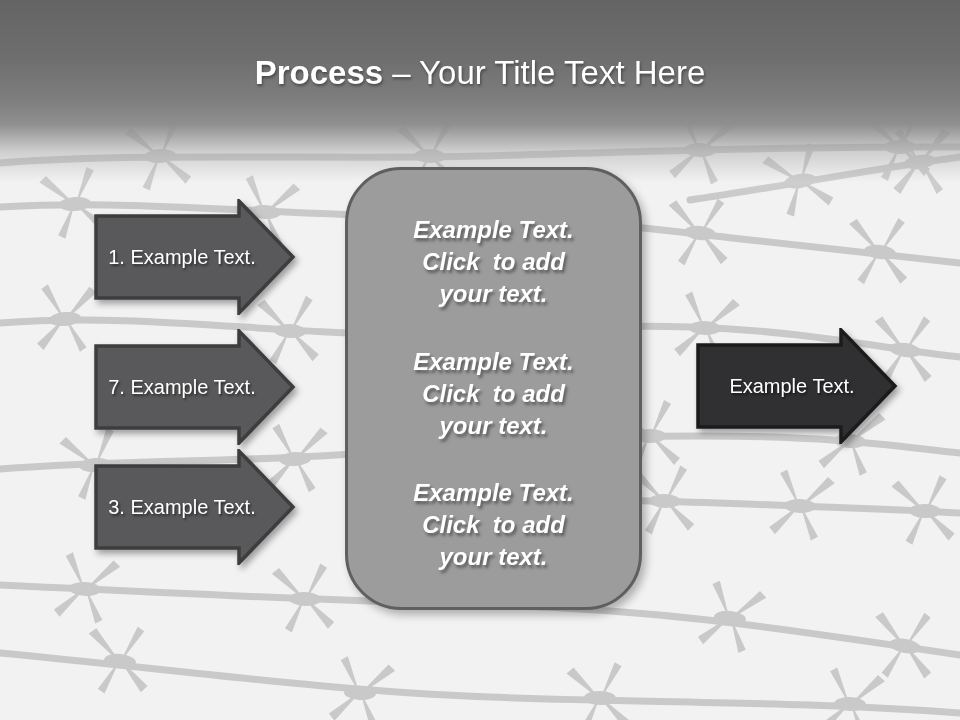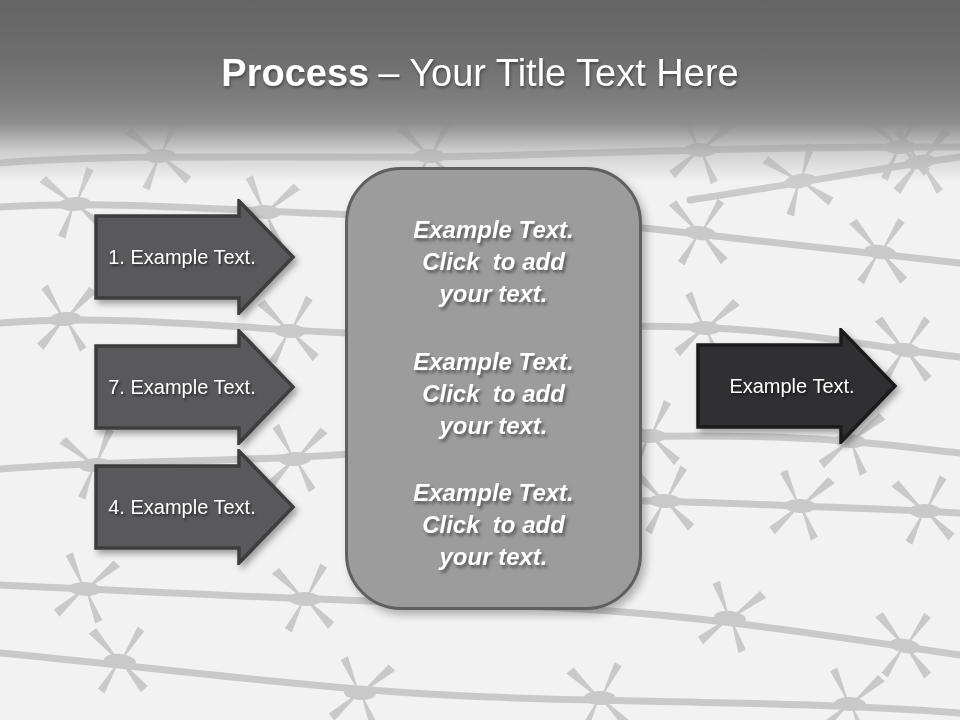--- a/index.html
+++ b/index.html
@@ -16,21 +16,21 @@
   .header-band{
     position:absolute;left:0;top:0;width:960px;height:200px;
     background:linear-gradient(to bottom,
       var(--header-top,#646464) 0px,#6e6e6e 58px,#7e7e7e 100px,
       var(--header-mid,#8f8f8f) 124px,rgba(165,165,165,.45) 152px,
       rgba(238,238,238,.12) 182px,rgba(242,242,242,0) 200px);
   }
   .title{
     position:absolute;left:0;top:52px;width:960px;margin:0;
     text-align:center;color:var(--text,#fff);
-    font-size:38px;font-weight:400;line-height:42px;
+    font-size:33px;font-weight:400;line-height:42px;
     text-shadow:1px 2px 3px rgba(0,0,0,.4);
   }
   .title .t-bold{font-weight:700;}
   .title .t-rest{margin-left:9px;font-weight:400;}
   
   .arrow{position:absolute;width:202px;height:116px;}
   .arrow svg{position:absolute;left:0;top:0;width:202px;height:116px;
     filter:drop-shadow(3px 4px 3px rgba(0,0,0,.35));}
   .arrow .shape-step{fill:var(--step-arrow-fill,#59595b);stroke:var(--step-arrow-border,#3d3d3d);stroke-width:3.5;}
   .arrow .shape-result{fill:var(--result-arrow-fill,#303032);stroke:var(--result-arrow-border,#1b1b1b);stroke-width:3.5;}
@@ -129,21 +129,21 @@
   <div class="arrow" id="arrow-2">
     <svg viewBox="0 0 202 116">
         <polygon class="shape-step" points="2,17 145,17 145,2 199,58 145,114 145,99 2,99"></polygon>
       </svg>
     <span class="label">7. Example Text.</span>
   </div>
   <div class="arrow" id="arrow-3">
     <svg viewBox="0 0 202 116">
         <polygon class="shape-step" points="2,17 145,17 145,2 199,58 145,114 145,99 2,99"></polygon>
       </svg>
-    <span class="label">4. Example Text.</span>
+    <span class="label">3. Example Text.</span>
   </div>
 
   <div class="panel">
     <p>Example Text.
 Click  to add
 your text.</p>
     <p>Example Text.
 Click  to add
 your text.</p>
     <p>Example Text.

